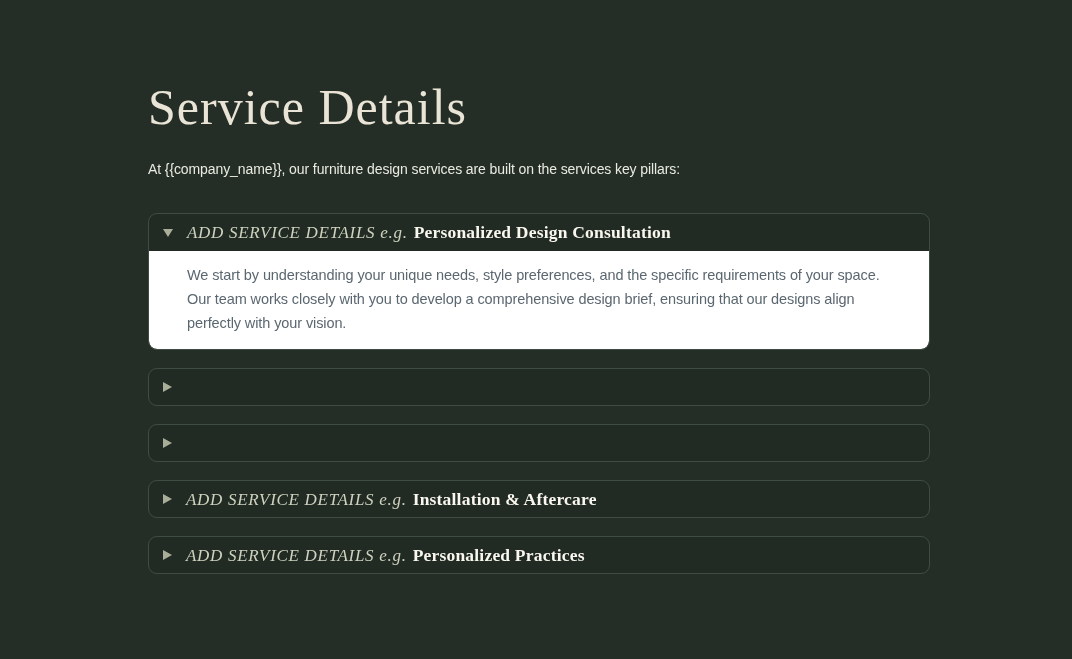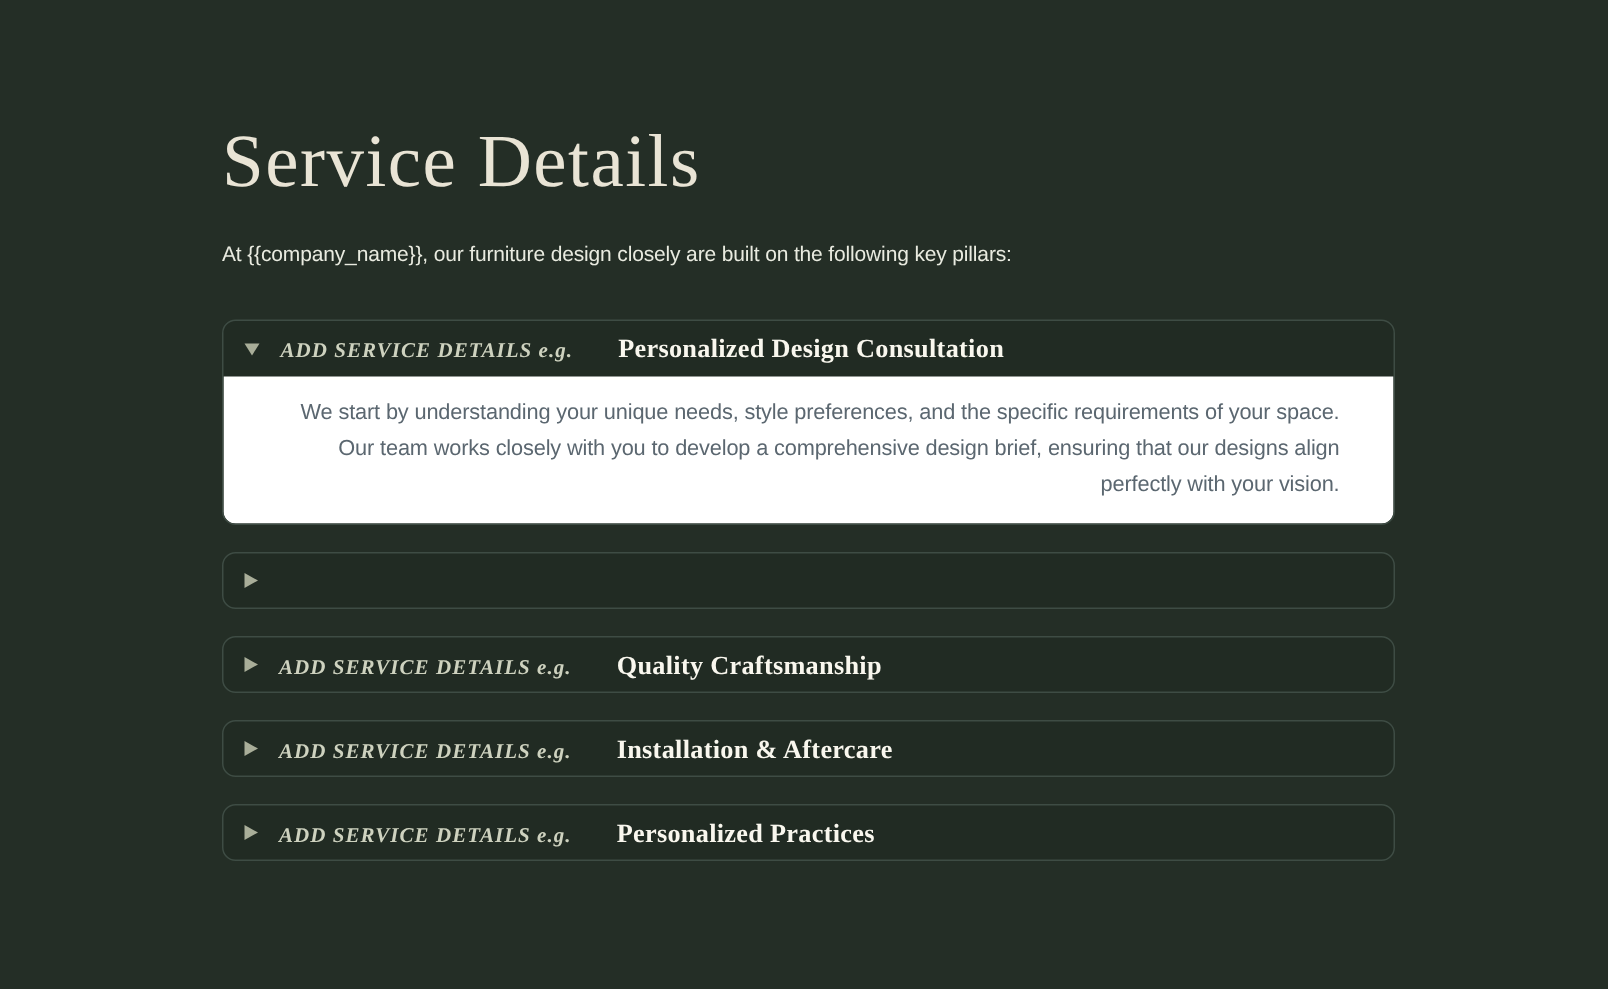--- a/index.html
+++ b/index.html
@@ -78,54 +78,52 @@
     border-top:5px solid transparent;
     border-bottom:5px solid transparent;
     border-left:9px solid var(--arrow);
   }
   .acc-label{
     white-space:nowrap;
     font-family:"Liberation Serif","DejaVu Serif",serif;
   }
   .acc-label em{
     font-style:italic;
-    font-weight:700;
-    font-size:14px;
+    font-weight:400;
+    font-size:17px;
     letter-spacing:0.7px;
     color:var(--prefix);
     margin-right:2px;
   }
   .acc-label strong{
     font-weight:700;
     font-size:17.5px;
     letter-spacing:0.2px;
     color:var(--title);
-    margin-left:24px;
   }
   .acc-body{
     background:var(--panel-bg);
     border-radius:0 0 8px 8px;
     padding:12px 36px 14px 38px;
-    text-align:right;
   }
   .acc-body p{
     font-size:14.5px;
     line-height:24px;
     letter-spacing:-0.1px;
     color:var(--panel-text);
   }
 </style>
 </head>
 <body>
 
 <div class="content">
 
   <h1 class="page-title">Service Details</h1>
 
-  <p class="intro">At {{company_name}}, our furniture design closely are built on the following key pillars:</p>
+  <p class="intro">At {{company_name}}, our furniture design services are built on the services key pillars:</p>
 
   <div class="accordion">
 
     <div class="acc-item expanded">
       <button class="acc-header">
         <span class="tri tri-down"></span>
         <span class="acc-label">
           <em>ADD SERVICE DETAILS e.g.</em>
           <strong>Personalized Design Consultation</strong>
         </span>
@@ -137,24 +135,20 @@
 
     <div class="acc-item">
       <button class="acc-header">
         <span class="tri tri-right"></span>
       </button>
     </div>
 
     <div class="acc-item">
       <button class="acc-header">
         <span class="tri tri-right"></span>
-        <span class="acc-label">
-          <em>ADD SERVICE DETAILS e.g.</em>
-          <strong>Quality Craftsmanship</strong>
-        </span>
       </button>
     </div>
 
     <div class="acc-item">
       <button class="acc-header">
         <span class="tri tri-right"></span>
         <span class="acc-label">
           <em>ADD SERVICE DETAILS e.g.</em>
           <strong>Installation &amp; Aftercare</strong>
         </span>

